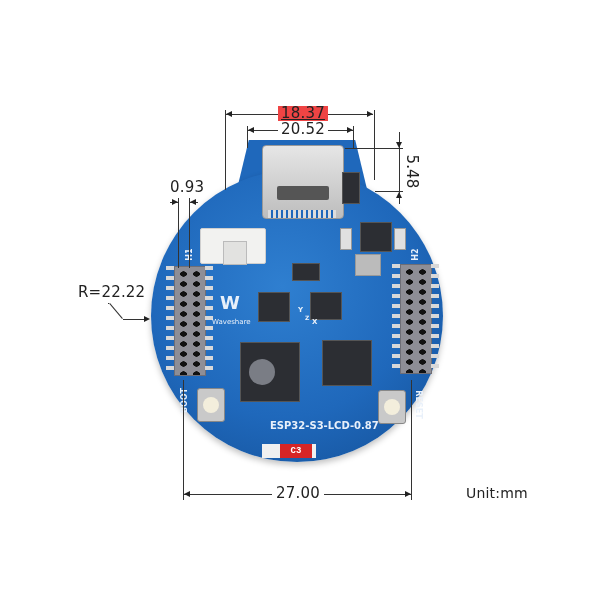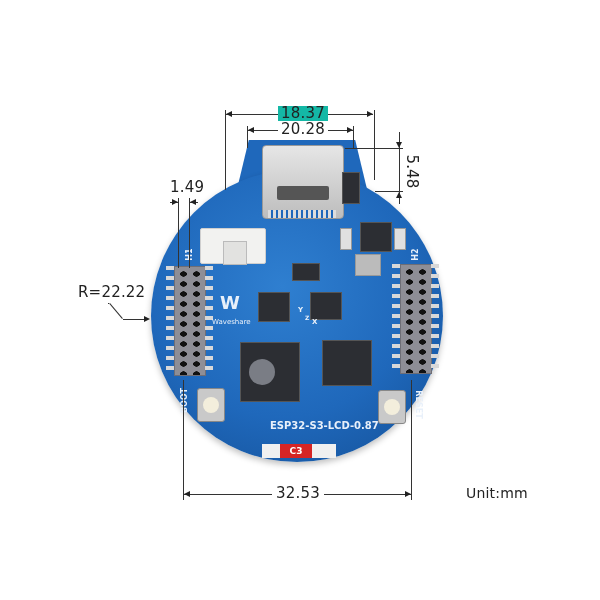--- a/index.html
+++ b/index.html
@@ -26,21 +26,21 @@
   .header { position:absolute; width:30px; height:108px; background:#8e8e96; border:1px solid #6e6e76;
     background-image: radial-gradient(#111 35%, transparent 40%); background-size:13px 10px; background-position:2px 2px; }
   .header-pins-l, .header-pins-r { position:absolute; width:8px; height:108px;
     background: repeating-linear-gradient(180deg,#d8d8d8 0 4px, transparent 4px 10px); }
   .chip { position:absolute; background:#2c2e33; border:1px solid #555; }
   .btn-sw { position:absolute; width:26px; height:32px; background:#c9c9c9; border:1px solid #888; border-radius:3px; }
   .btn-sw::after { content:""; position:absolute; left:5px; top:8px; width:16px; height:16px; border-radius:50%; background:#f3eedc; }
   .connector { position:absolute; left:200px; top:228px; width:64px; height:34px; background:#f2f2f0; border:1px solid #cfcfcf; border-radius:2px; }
   .connector::after { content:""; position:absolute; left:22px; top:12px; width:22px; height:22px; background:#e2e2e0; border:1px solid #bbb; }
   .silk { position:absolute; color:#e8f0fa; font-weight:bold; font-size:8px; }
-  .label-red { position:absolute; left:262px; top:444px; width:74px; height:14px; background:#f0f0f0; }
+  .label-red { position:absolute; left:262px; top:444px; width:54px; height:14px; background:#f0f0f0;font-family:Liberation Mono, monospace; }
   .label-red .red { position:absolute; left:18px; top:0; width:32px; height:14px; background:#d62525; color:#fff; font-size:9px; font-weight:bold; text-align:center; line-height:14px; }
   .esp-logo { position:absolute; width:26px; height:26px; border-radius:50%; background:#7a7d85; }
   .small-smd { position:absolute; background:#e0e0e0; border:1px solid #999; }
 </style>
 </head>
 <body>
 
 <div class="board-top"></div>
 <div class="board"></div>
 
@@ -88,50 +88,50 @@
 
 <div class="label-red">
     <div class="red">C3</div>
   </div>
 
 <div class="line-v" style="left:225px;top:110px;height:80px;"></div>
 <div class="line-v" style="left:374px;top:110px;height:70px;"></div>
 <div class="line-h" style="left:226px;top:114px;width:147px;"></div>
 <div class="arrow-l" style="left:226px;top:111px;"></div>
 <div class="arrow-r" style="left:367px;top:111px;"></div>
-<div class="dim-text abs" style="left:278px;top:106px;background:#14b8a6;padding:0 3px;">18.37</div>
+<div class="dim-text abs" style="left:278px;top:106px;background:#ef4444;padding:0 3px;text-decoration:underline;">18.37</div>
 
 <div class="line-v" style="left:247px;top:126px;height:22px;"></div>
 <div class="line-v" style="left:353px;top:126px;height:22px;"></div>
 <div class="line-h" style="left:248px;top:130px;width:105px;"></div>
 <div class="arrow-l" style="left:248px;top:127px;"></div>
 <div class="arrow-r" style="left:347px;top:127px;"></div>
-<div class="dim-text abs" style="left:278px;top:122px;background:#fff;padding:0 3px;">20.28</div>
+<div class="dim-text abs" style="left:278px;top:122px;background:#fff;padding:0 3px;">20.52</div>
 
 <div class="line-h" style="left:345px;top:148px;width:58px;"></div>
 <div class="line-h" style="left:375px;top:191px;width:28px;"></div>
 <div class="line-v" style="left:399px;top:132px;height:72px;"></div>
 <div class="arrow-d" style="left:396px;top:142px;"></div>
 <div class="arrow-u" style="left:396px;top:192px;"></div>
 <div class="dim-text abs" style="left:392px;top:164px;transform:rotate(90deg);background:#fff;padding:0 2px;">5.48</div>
 
-<div class="dim-text abs" style="left:170px;top:180px;">1.49</div>
+<div class="dim-text abs" style="left:170px;top:180px;">0.93</div>
 <div class="line-v" style="left:178px;top:198px;height:70px;"></div>
 <div class="line-v" style="left:189px;top:198px;height:70px;"></div>
 <div class="line-h" style="left:170px;top:202px;width:8px;"></div>
 <div class="line-h" style="left:190px;top:202px;width:8px;"></div>
 <div class="arrow-r" style="left:172px;top:199px;"></div>
 <div class="arrow-l" style="left:190px;top:199px;"></div>
 
 <div class="dim-text abs" style="left:78px;top:285px;">R=22.22</div>
 <div class="line-h" style="left:108px;top:303px;width:1px;"></div>
 <div class="abs" style="left:110px;top:303px;width:20px;height:1px;background:#333;transform-origin:0 0;transform:rotate(50deg);"></div>
 <div class="line-h" style="left:123px;top:319px;width:22px;"></div>
 <div class="arrow-r" style="left:144px;top:316px;"></div>
 
 <div class="line-v" style="left:183px;top:380px;height:120px;"></div>
 <div class="line-v" style="left:411px;top:380px;height:120px;"></div>
 <div class="line-h" style="left:184px;top:494px;width:227px;"></div>
 <div class="arrow-r" style="left:184px;top:491px;transform:scaleX(-1);"></div>
 <div class="arrow-r" style="left:405px;top:491px;"></div>
-<div class="dim-text abs" style="left:272px;top:486px;background:#fff;padding:0 4px;">32.53</div>
+<div class="dim-text abs" style="left:272px;top:486px;background:#fff;padding:0 4px;">27.00</div>
 
 <div class="dim-text abs" style="left:466px;top:486px;font-size:14px;">Unit:mm</div>
 
 </body></html>

